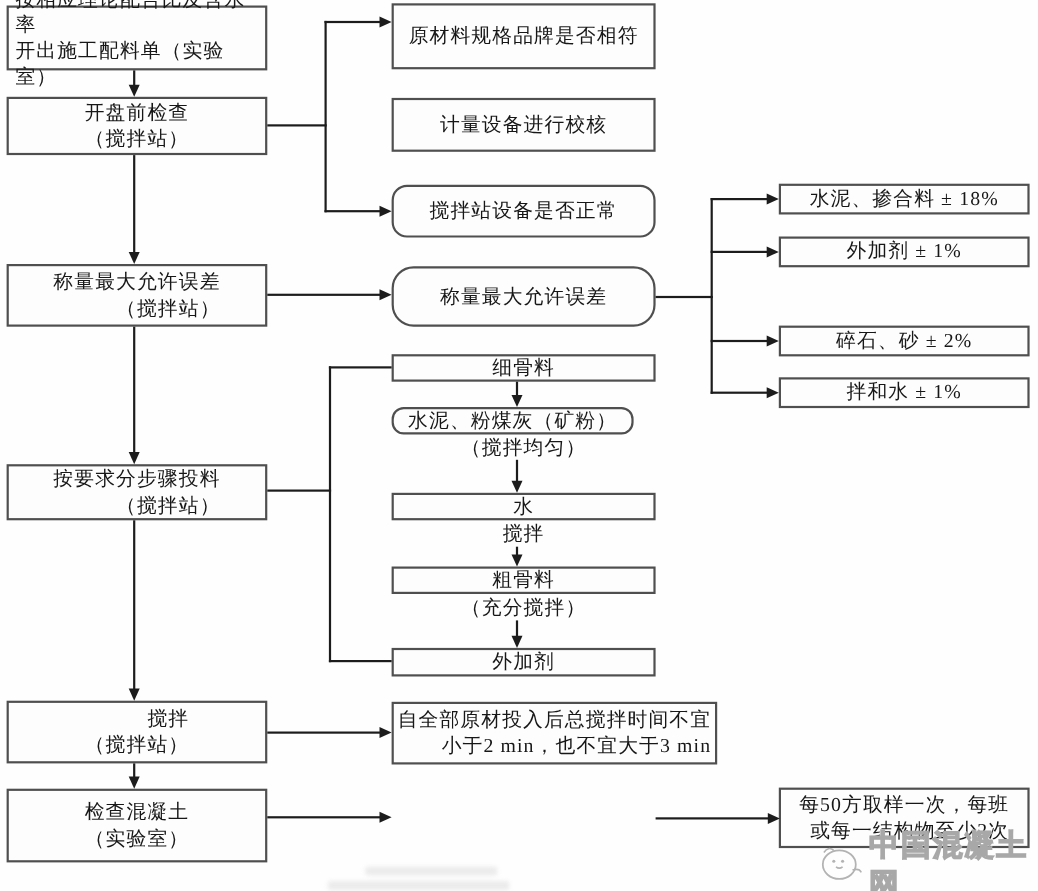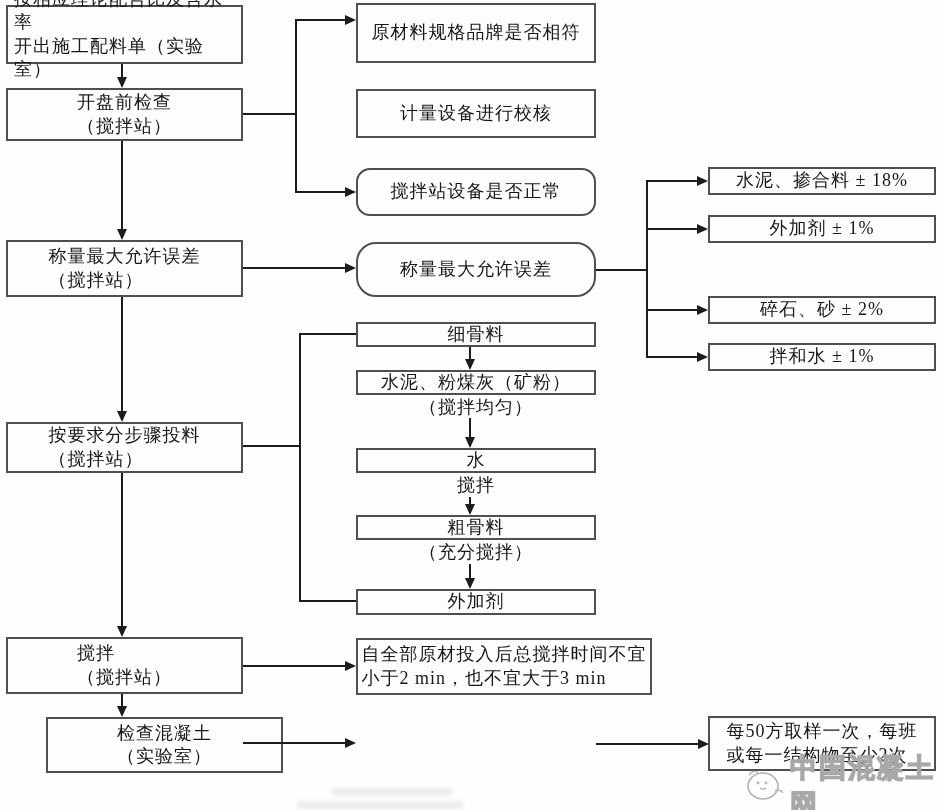--- a/index.html
+++ b/index.html
@@ -3,21 +3,21 @@
 <meta charset="utf-8">
 <style>
   html,body{margin:0;padding:0;background:#ffffff;}
   #stage{
     position:relative;width:944px;height:810px;background:#fefefe;
     font-family:"Liberation Serif","DejaVu Serif",serif;color:#111;
     overflow:hidden;
   }
   .box{
     position:absolute;box-sizing:border-box;border:2px solid #4f4f4f;background:#fdfdfd;
-    display:flex;align-items:center;justify-content:center;text-align:left;
+    display:flex;align-items:center;justify-content:center;text-align:right;
     font-size:18px;line-height:1.3;letter-spacing:1px;white-space:pre-line;color:#171717;
   }
   .box.thin{border-width:2px;}
   .box.left-align{justify-content:flex-start;text-align:left;padding:2px 6px;}
   .cap{
     position:absolute;box-sizing:border-box;display:flex;align-items:center;justify-content:center;
     font-size:18px;letter-spacing:1px;white-space:pre-line;color:#171717;
   }
   .hline,.vline{position:absolute;background:#1c1c1c;}
   .hline{height:2px;}
@@ -49,34 +49,34 @@
 
   <div class="box" style="left:6px;top:240px;width:237px;height:57px;">称量最大允许误差
 （搅拌站）</div>
 
   <div class="box" style="left:6px;top:422px;width:237px;height:51px;">按要求分步骤投料
 （搅拌站）</div>
 
   <div class="box" style="left:6px;top:637px;width:237px;height:57px;">搅拌
 （搅拌站）</div>
 
-  <div class="box" style="left:6px;top:717px;width:237px;height:56px;margin-left:40px;">检查混凝土
+  <div class="box" style="left:6px;top:717px;width:237px;height:67px;">检查混凝土
 （实验室）</div>
 
   <div class="box" style="left:356px;top:3px;width:240px;height:60px;">原材料规格品牌是否相符</div>
 
   <div class="box" style="left:356px;top:89px;width:240px;height:49px;">计量设备进行校核</div>
 
   <div class="box" style="left:356px;top:168px;width:240px;height:48px;border-radius:14px;">搅拌站设备是否正常</div>
 
   <div class="box" style="left:356px;top:242px;width:240px;height:55px;border-radius:20px;">称量最大允许误差</div>
 
   <div class="box thin" style="left:356px;top:322px;width:240px;height:25px;">细骨料</div>
 
-  <div class="box thin" style="left:356px;top:370px;width:240px;height:25px;">水泥、粉煤灰（矿粉）</div>
+  <div class="box thin" style="left:356px;top:370px;width:220px;height:25px;border-radius:11px;">水泥、粉煤灰（矿粉）</div>
   <div class="cap" style="left:356px;top:396px;width:240px;height:22px;">（搅拌均匀）</div>
 
   <div class="box thin" style="left:356px;top:448px;width:240px;height:25px;">水</div>
   <div class="cap" style="left:356px;top:474px;width:240px;height:22px;">搅拌</div>
 
   <div class="box thin" style="left:356px;top:515px;width:240px;height:25px;">粗骨料</div>
   <div class="cap" style="left:356px;top:541px;width:240px;height:22px;">（充分搅拌）</div>
 
   <div class="box thin" style="left:356px;top:589px;width:240px;height:26px;">外加剂</div>
 

